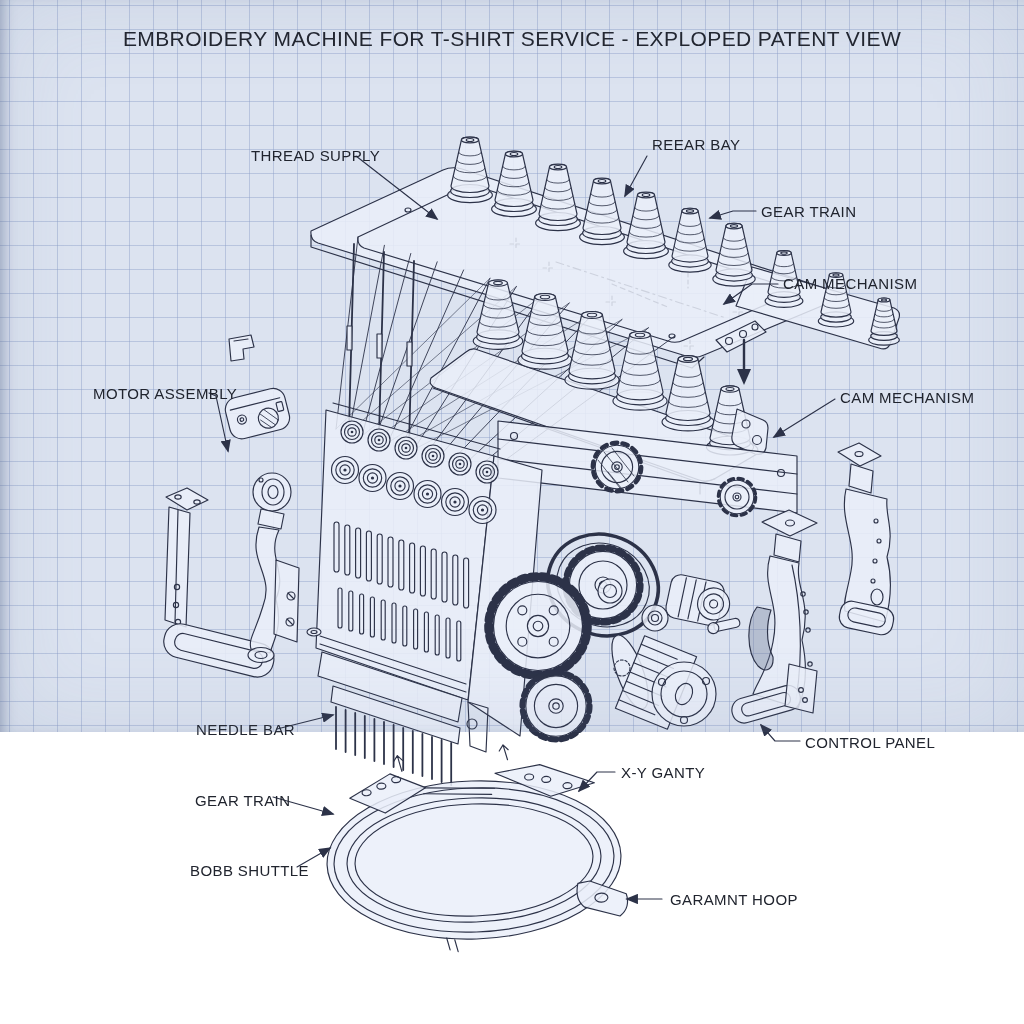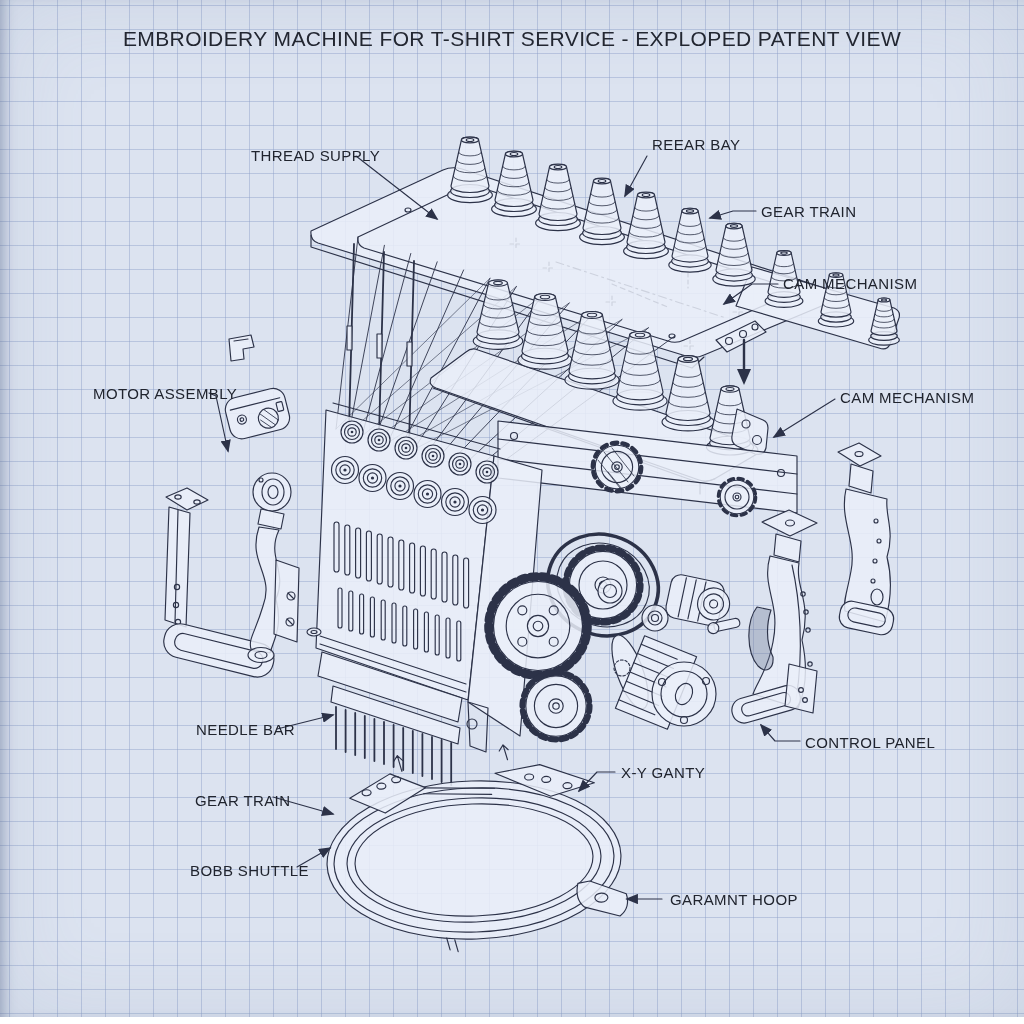--- a/index.html
+++ b/index.html
@@ -2,21 +2,21 @@
 <html style="--paper: #dce3f0; --ink: #2c3248; --text: #20242e;"><head>
 <meta charset="utf-8">
 <style>
   :root{
     --paper:#dce3f0; --grid:rgba(140,158,200,.45); --ink:#2c3248;
     --text:#20242e; --pfill:rgba(234,239,249,.85);
   }
   *{box-sizing:border-box}
   html,body{margin:0;padding:0}
   body{width:1024px;height:1024px;overflow:hidden;font-family:"Liberation Sans",sans-serif}
-  .page{position:relative;width:1024px;height:1017px;
+  .page{position:relative;width:1024px;height:732px;
     background-color:var(--paper);
     background-image:
       linear-gradient(to right, var(--grid) 1px, transparent 1px),
       linear-gradient(to bottom, var(--grid) 1px, transparent 1px);
     background-size:24px 24px;background-position:9px 5px;}
   .page::after{content:"";position:absolute;inset:0;pointer-events:none;
     box-shadow:inset 10px 0 14px -8px rgba(80,95,135,.5), inset 0 0 90px rgba(120,135,170,.16);}
   .title{position:absolute;top:27px;left:0;width:100%;text-align:center;
     font-size:21px;letter-spacing:.4px;color:var(--text);white-space:nowrap}
   svg.draw{position:absolute;inset:0;stroke:var(--ink);fill:none;

